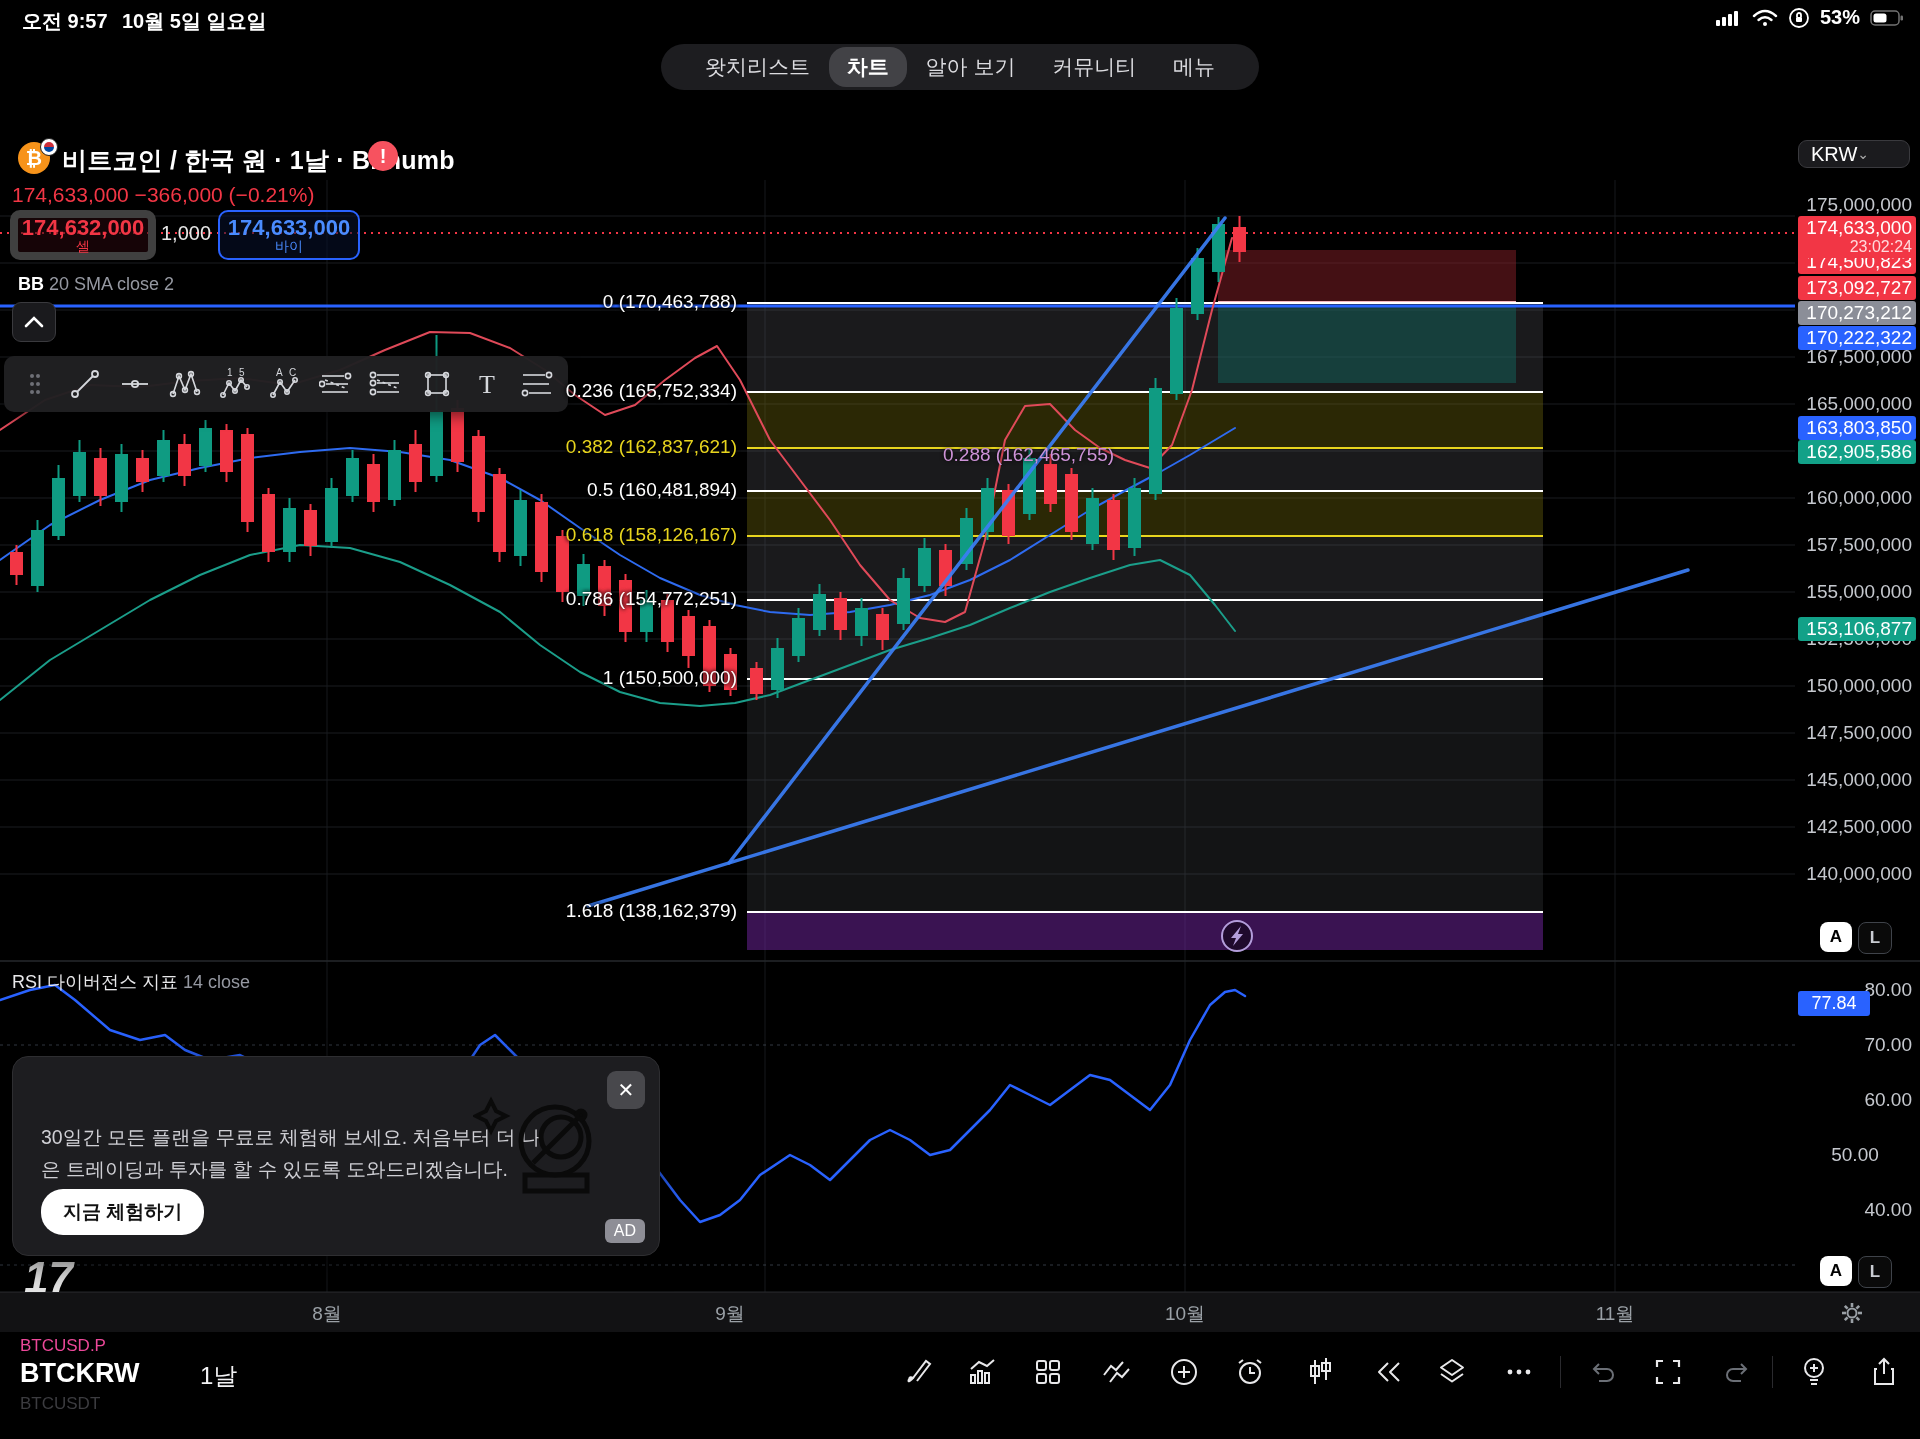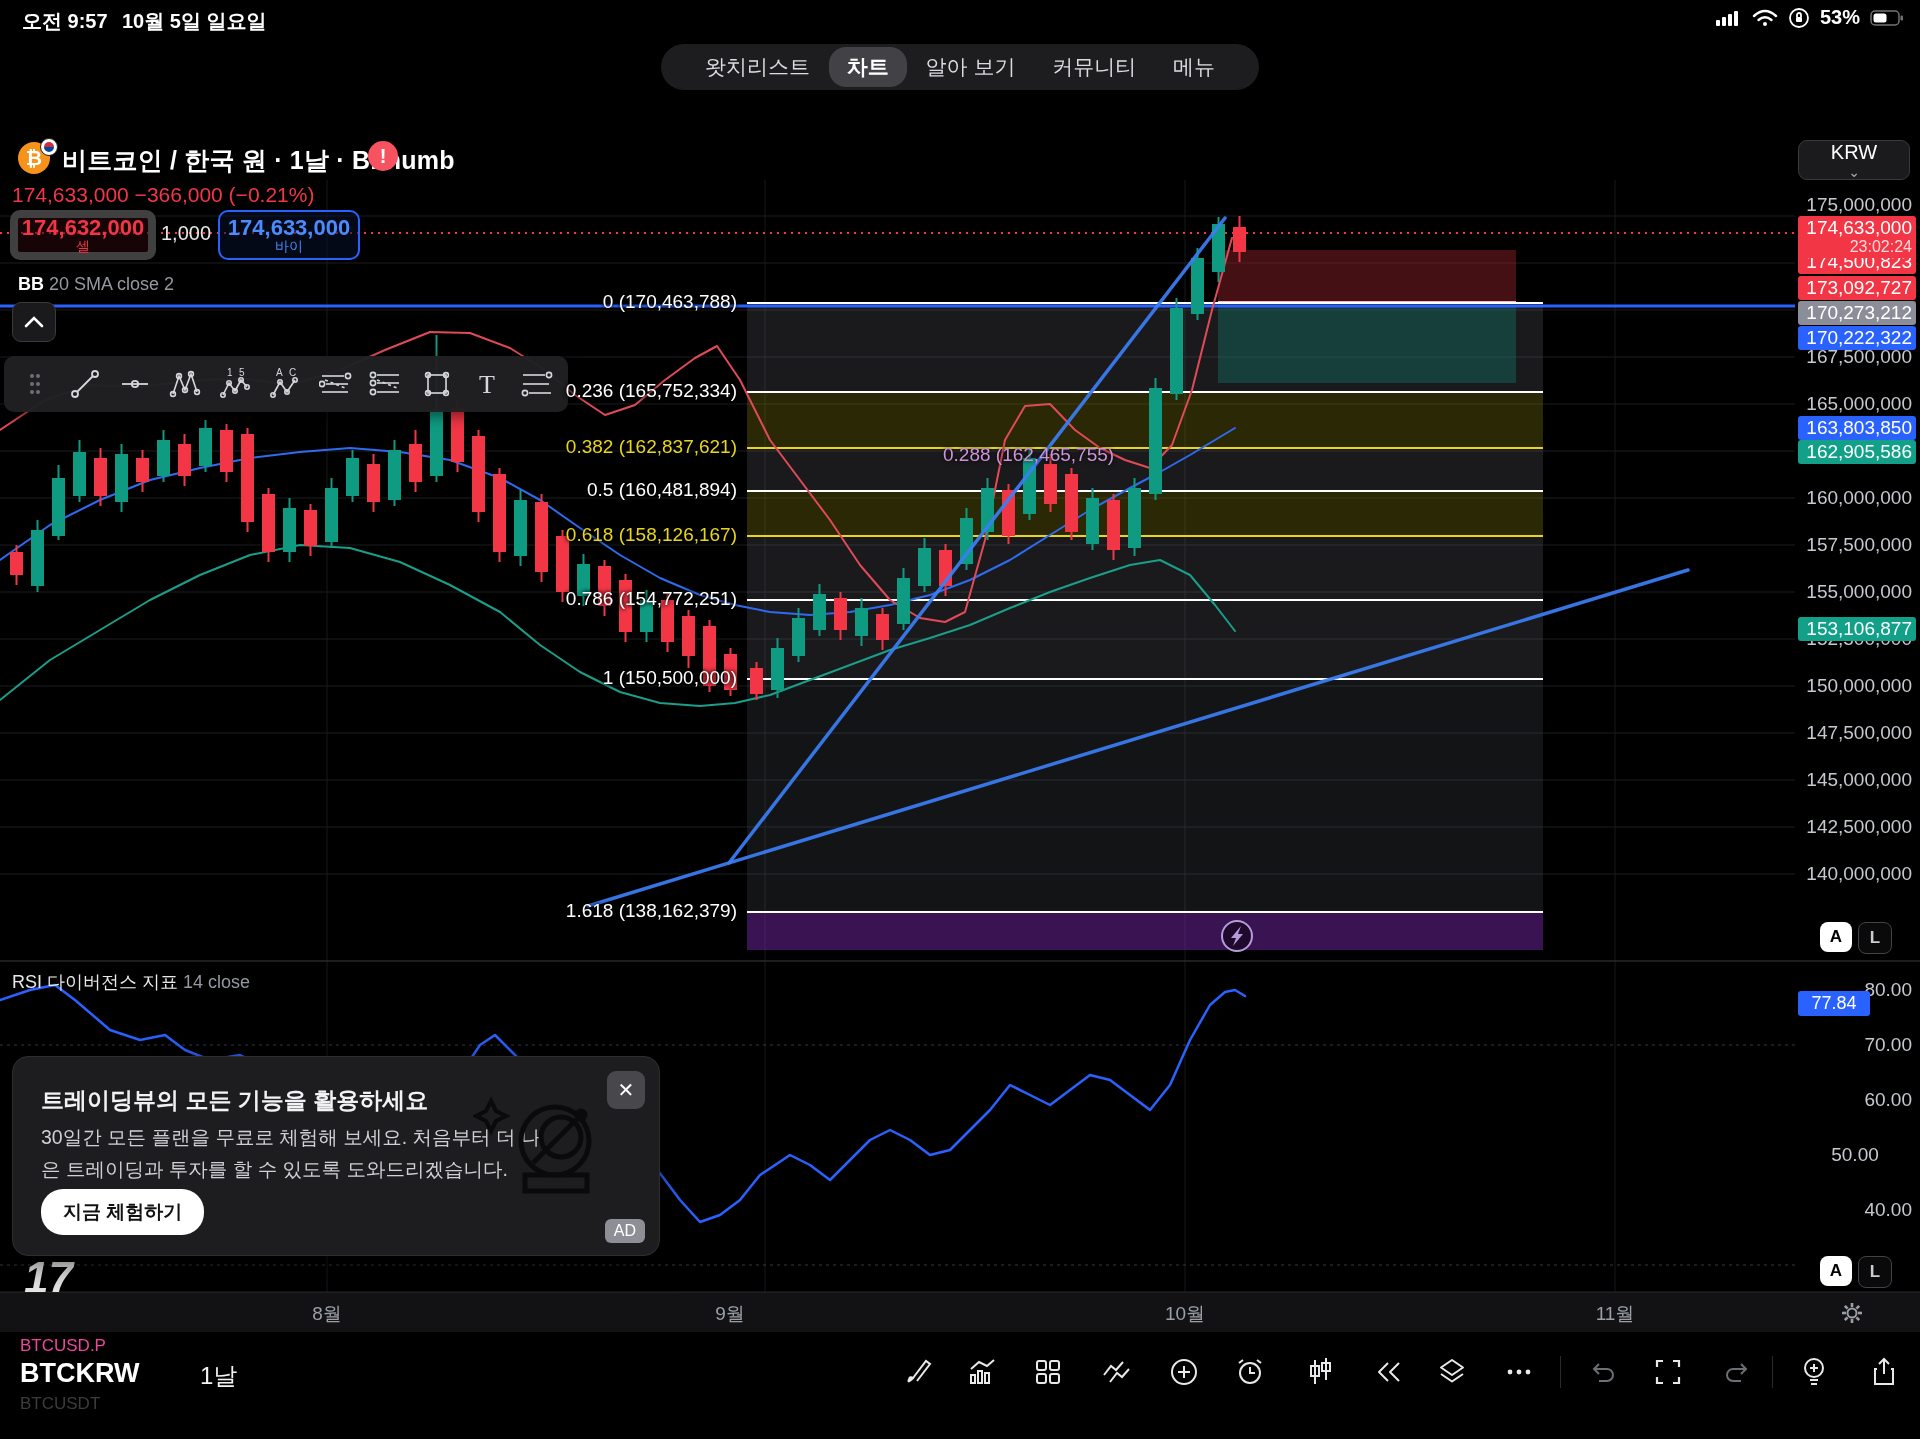--- a/index.html
+++ b/index.html
@@ -29,22 +29,22 @@
   #price-row{left:12px;top:183px;font-size:21px;color:#f23645;}
   .trade-btn{top:210px;height:50px;border-radius:10px;box-sizing:border-box;display:flex;flex-direction:column;
     align-items:center;justify-content:center;line-height:1.05;cursor:pointer;}
   #sell-btn{left:10px;width:146px;border:8px solid #404040;background:rgba(40,8,12,.55);}
   #sell-btn .p{font-size:22px;font-weight:bold;color:#f23645;}
   #sell-btn .l{font-size:14px;color:#f23645;}
   #spread{left:156px;top:222px;width:60px;text-align:center;font-size:20px;color:#e6e6e6;}
   #buy-btn{left:218px;width:142px;border:2px solid #2962ff;background:rgba(8,16,44,.55);}
   #buy-btn .p{font-size:22px;font-weight:bold;color:#4a8cff;}
   #buy-btn .l{font-size:14px;color:#4a8cff;}
-  #krw-dd{left:1798px;top:140px;width:112px;height:40px;background:#1b1b1e;border:1px solid #3a3a3e;border-radius:9px;
-    display:flex;align-items:center;padding:0 12px;box-sizing:border-box;font-size:20px;cursor:pointer;flex-direction:column;}
+  #krw-dd{left:1798px;top:140px;width:112px;height:28px;background:#1b1b1e;border:1px solid #3a3a3e;border-radius:9px;
+    display:flex;align-items:center;padding:0 12px;box-sizing:border-box;font-size:20px;cursor:pointer;}
   #krw-dd .chev{font-size:14px;color:#aaa;}
   #bb-label{left:12px;top:272px;font-size:18px;background:rgba(0,0,0,.55);padding:2px 6px;border-radius:4px;}
   #bb-label .b{font-weight:bold;color:#fff;text-align:right;}
   #bb-label .g{color:#9598a1;}
   #collapse-btn{left:12px;top:302px;width:42px;height:38px;background:#1a1a1d;border:1px solid #3a3a3e;border-radius:9px;
     display:flex;align-items:center;justify-content:center;cursor:pointer;}
   
   #draw-toolbar{left:4px;top:356px;width:564px;height:56px;background:rgba(32,32,34,.97);border-radius:10px;
     display:flex;align-items:center;justify-content:space-between;padding:0 12px;box-sizing:border-box;box-shadow:0 4px 14px rgba(0,0,0,.5);}
   .dt-icon{width:38px;height:38px;display:flex;align-items:center;justify-content:center;cursor:pointer;}
@@ -520,21 +520,20 @@
       <div class="ax-label" style="top: 1143px; text-align: center;">50.00</div>
       <div class="ax-label" style="top: 1198px;">40.00</div>
     </div>
   <div id="rsi-value-box" class="abs">77.84</div>
   <div class="al-btn al-a" style="left:1820px;top:1256px;">A</div>
   <div class="al-btn al-l" style="left:1858px;top:1256px;">L</div>
 
   <div id="tv-watermark" class="abs">17</div>
 
   <div id="ad-popup" class="abs">
-    <div id="ad-title">트레이딩뷰의 모든 기능을 활용하세요</div>
     <div id="ad-body">
       <span>30일간 모든 플랜을 무료로 체험해 보세요. 처음부터 더 나</span><br>
       <span>은 트레이딩과 투자를 할 수 있도록 도와드리겠습니다.</span>
     </div>
     <div id="ad-cta">지금 체험하기</div>
     <div id="ad-close">✕</div>
     <div id="ad-badge">AD</div>
     <div id="ad-art">
       <svg width="130" height="130" fill="none" stroke="#0a0a0a" stroke-width="5">
         <path d="M18 22 l5 10 10 5 -10 5 -5 10 -5 -10 -10 -5 10 -5 Z" stroke-width="4"></path>

